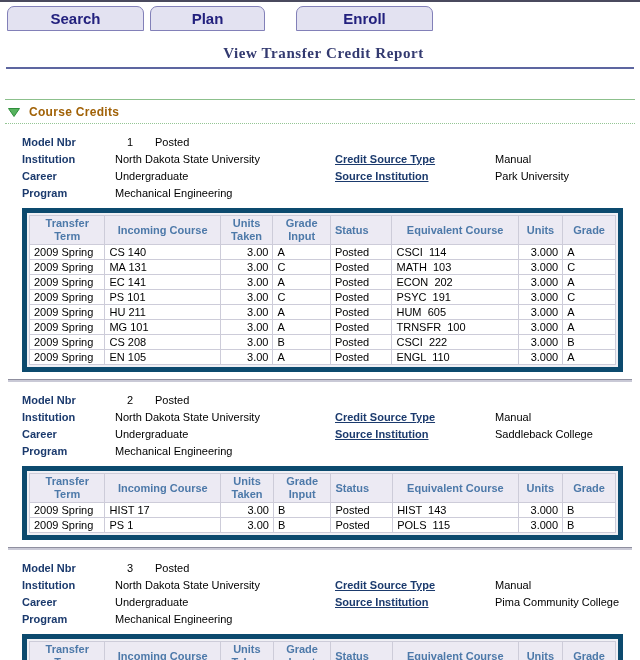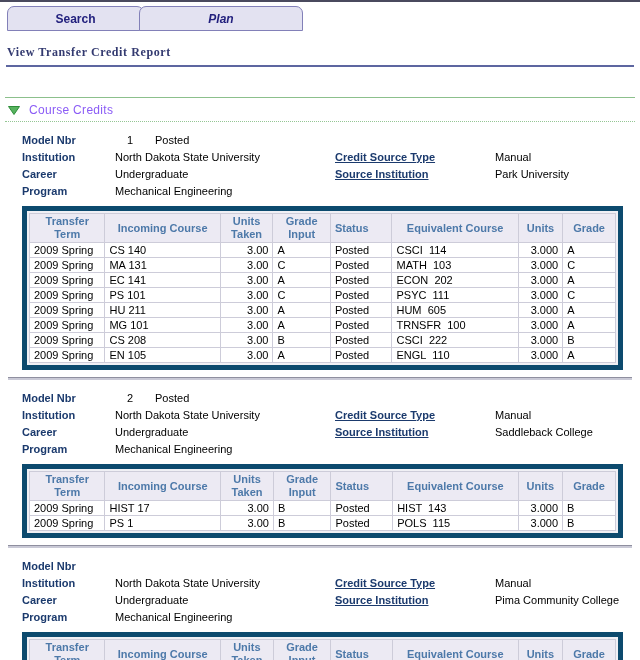--- a/index.html
+++ b/index.html
@@ -11,41 +11,41 @@
   }
   .topbar { height:2px; background:#4a4a5e; }
 
   
   .tabs { position:relative; height:30px; }
   .tab {
     position:absolute; top:4px; height:25px; width:137px;
     background:#e3e2f1; border:1px solid #8280b8;
     border-radius:7px 7px 0 0;
     display:flex; align-items:center; justify-content:center;
-    color:#23217e; font-weight:bold; font-size:12px; cursor:pointer;
+    color:#23217e; font-weight:bold; font-size:15px; cursor:pointer;
   }
   .tab.t0 { left:7px; }
-  .tab.t1 { left:139px; width:164px;font-style:italic; }
+  .tab.t1 { left:150px; width:115px; }
   .tab.t2 { left:296px; }
   .tab.t3 { left:436px; width:144px; }
   .tab.active { top:1px; height:29px; background:#ffffff; border-bottom:1px solid #ffffff; }
 
   
   .page-title {
     margin:13px 0 0 7px;
-    font-family:"Liberation Serif", serif; font-size:12px; font-weight:bold;
-    color:#333a70; letter-spacing:0.6px;
+    font-family:"Liberation Serif", serif; font-size:15px; font-weight:bold;
+    color:#333a70; letter-spacing:0.6px;text-align:center;
   }
   .title-rule { margin:5px 6px 0 6px; border-top:2px solid #5d66a0; }
 
   
   .green-line   { margin:30px 5px 0 5px; border-top:1px solid #8cc08c; }
   .section-row  { display:flex; align-items:center; margin:5px 0 4px 8px; }
   .collapse-icon{ margin-right:9px; display:inline-flex; cursor:pointer; }
-  .section-title{ color:#8b5cf6; font-weight:normal; font-size:12px; letter-spacing:0.3px; }
+  .section-title{ color:#a16207; font-weight:bold; font-size:12px; letter-spacing:0.3px; }
   .green-dotted { margin:0 5px; border-top:1px dotted #94c694; }
 
   
   .model { margin:10px 0 0 22px; }
   .frow  { display:flex; line-height:17px;gap:20px; }
   .flabel  { width:73px;  color:#1b3a6d; font-weight:bold; flex:none; }
   .flabel2 { width:140px; color:#1b3a6d; font-weight:bold; flex:none;text-decoration:underline; }
   .fvalue1 { width:200px; flex:none; }
   .nbr    { margin-left:12px; width:20px; display:inline-block; }
   .posted { margin-left:8px; }
@@ -78,20 +78,23 @@
 <body>
 
 <div class="topbar"></div>
 
 <div class="tabs">
   <div class="tab t0">
       <span>Search</span>
     </div>
   <div class="tab t1">
       <span>Plan</span>
+    </div>
+  <div class="tab t2">
+      <span>Enroll</span>
     </div>
 </div>
 
 <div class="page-title">View Transfer Credit Report</div>
 <div class="title-rule"></div>
 
 <div class="green-line"></div>
 <div class="section-row">
   <span class="collapse-icon">
     <svg width="12" height="9" viewBox="0 0 12 9">
@@ -168,21 +171,21 @@
           <td class="c5">ECON  202</td>
           <td class="c6">3.000</td>
           <td class="c7">A</td>
         </tr>
         <tr>
           <td class="c0">2009 Spring</td>
           <td class="c1">PS 101</td>
           <td class="c2">3.00</td>
           <td class="c3">C</td>
           <td class="c4">Posted</td>
-          <td class="c5">PSYC  111</td>
+          <td class="c5">PSYC  191</td>
           <td class="c6">3.000</td>
           <td class="c7">C</td>
         </tr>
         <tr>
           <td class="c0">2009 Spring</td>
           <td class="c1">HU 211</td>
           <td class="c2">3.00</td>
           <td class="c3">A</td>
           <td class="c4">Posted</td>
           <td class="c5">HUM  605</td>
@@ -284,20 +287,21 @@
         </tr>
       </tbody>
   </table>
 </div>
 
 <div class="divider"></div>
 
 <div class="model m2">
   <div class="frow">
     <span class="flabel">Model Nbr</span>
+    <span class="fvalue1"><span class="nbr">3</span><span class="posted">Posted</span></span>
   </div>
   <div class="frow">
     <span class="flabel">Institution</span>
     <span class="fvalue1">North Dakota State University</span>
     <span class="flabel2">Credit Source Type</span>
     <span>Manual</span>
   </div>
   <div class="frow">
     <span class="flabel">Career</span>
     <span class="fvalue1">Undergraduate</span>

